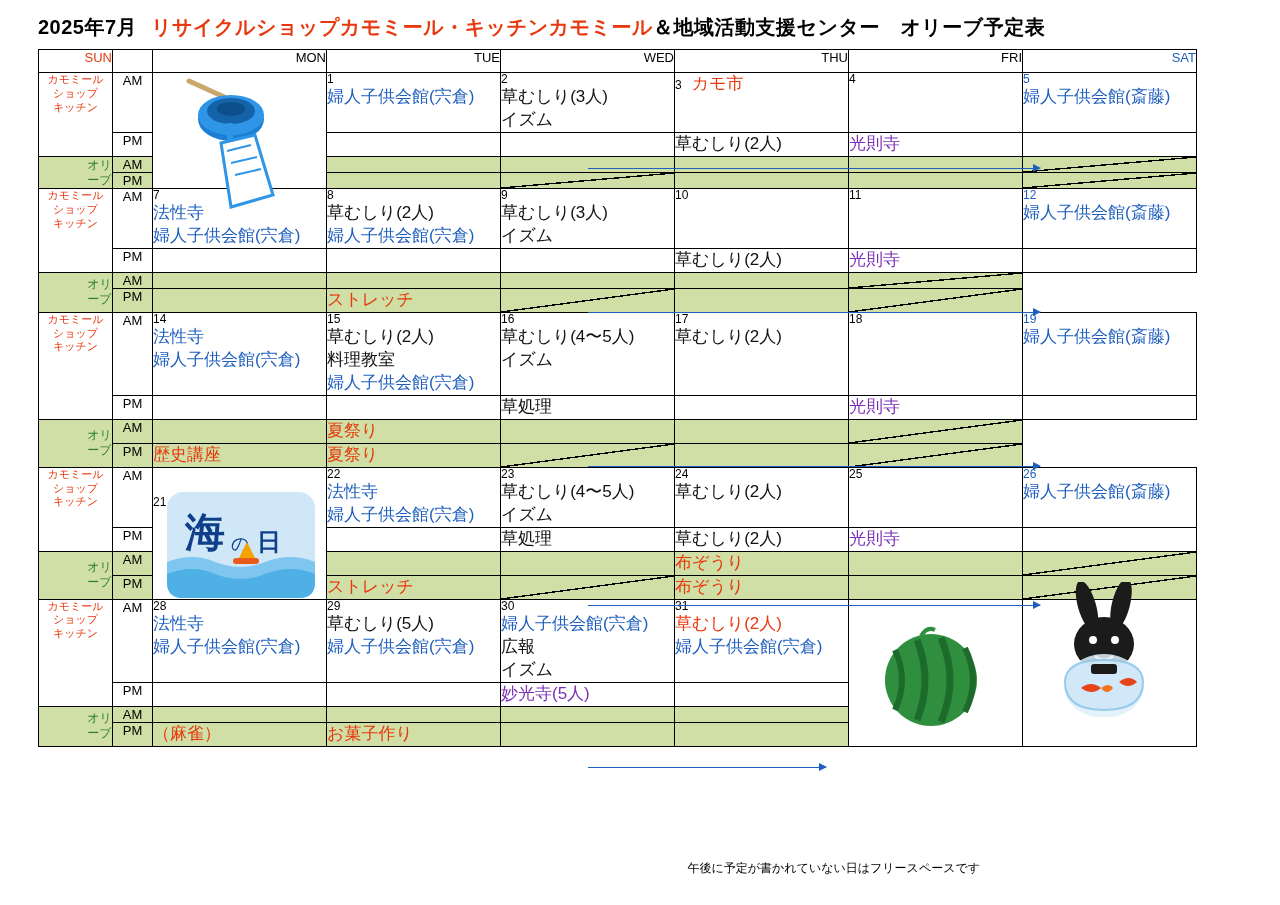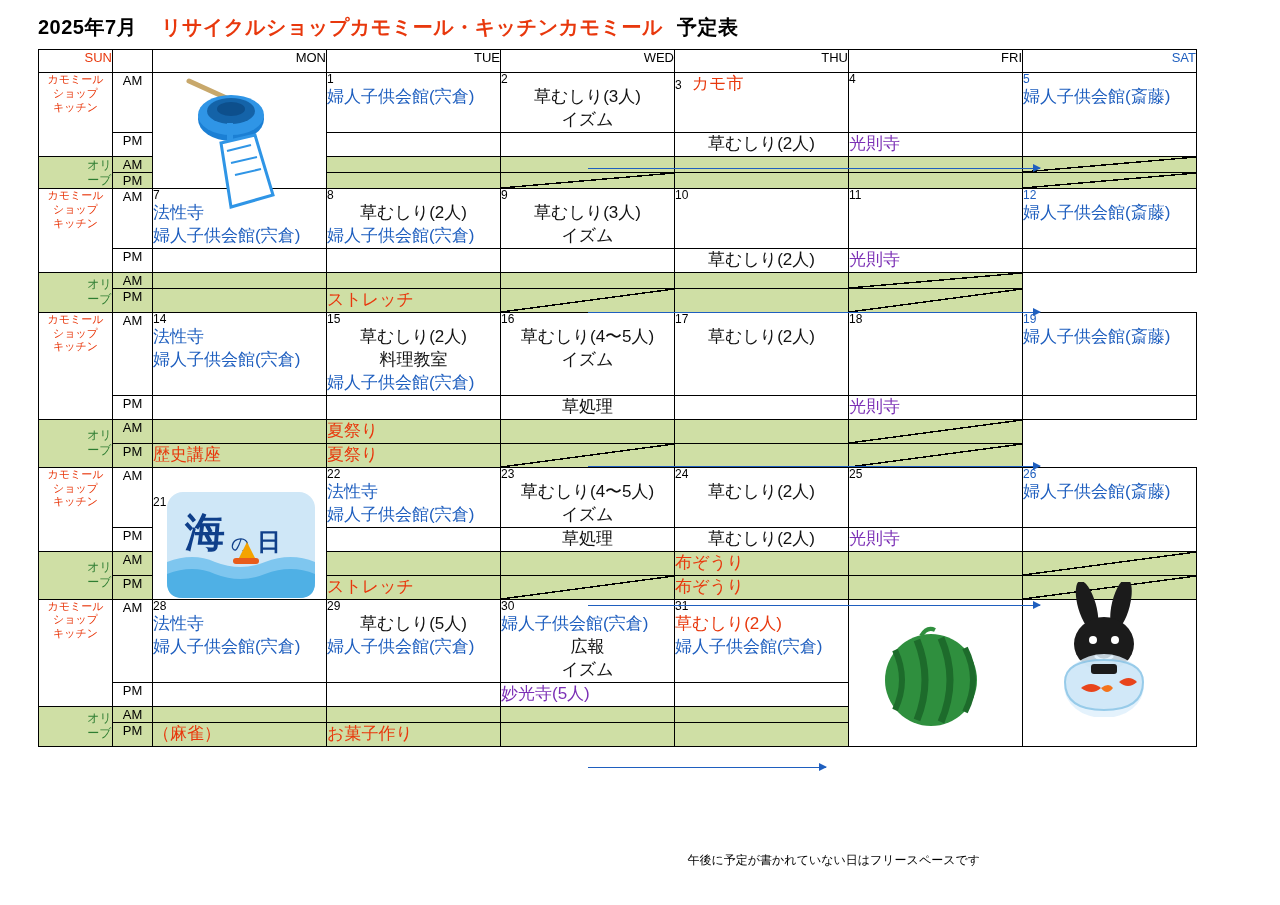--- a/index.html
+++ b/index.html
@@ -25,21 +25,21 @@
   
   .title-line {
     display: flex;
     align-items: baseline;
     font-size: 20px;
     font-weight: bold;
     white-space: nowrap;
     letter-spacing: 0.5px;
   }
   .title-date { color: #000; }
-  .title-red { color: #e8380d; margin-left: 24px; }
+  .title-red { color: #e8380d; margin-left: 14px; }
   .title-black { color: #000; }
   .title-gap { display: inline-block; width: 14px; }
   .contact-line {
     margin-top: 8px;
     text-align: right;
     font-size: 15px;
     letter-spacing: 0.5px;
     padding-right: 6px;
   }
   .contact-line span { margin-left: 26px; }
@@ -99,21 +99,21 @@
     font-size: 12px;
     line-height: 1.1;
   }
   .daynum.sat { color: #1f5fbf; }
   .ev {
     font-size: 17px;
     line-height: 1.35;
     white-space: nowrap;
   }
   .ev.blue { color: #1f5fbf; }
-  .ev.black { color: #111; text-align: center; }
+  .ev.black { color: #111; }
   .ev.red { color: #e8380d; }
   .ev.purple { color: #7b2fb5; }
   .daynum-row {
     display: flex;
     align-items: baseline;
     gap: 10px;
   }
 
   
   tr.olive-row td.day, tr.olive-row td.lbl.olive, tr.olive-row td.ampm.olive {
@@ -150,35 +150,36 @@
     border-bottom: 4px solid transparent;
     border-left: 8px solid #1f5fbf;
   }
 
   
   .illus { position: absolute; pointer-events: none; }
 
   .footnote {
     position: absolute;
     right: 40px;
-    bottom: 36px;
+    bottom: 28px;
     font-size: 12px;
     color: #000;
     white-space: nowrap;
     margin-left: 48px;
   }
 </style>
 </head>
 <body>
 
 <div class="page">
 
   <div class="title-line">
     <span class="title-date">2025年7月</span>
     <span class="title-red">リサイクルショップカモミール・キッチンカモミール</span>
+    <span class="title-black">＆地域活動支援センター　オリーブ</span>
     <span class="title-gap"></span>
     <span class="title-black">予定表</span>
   </div>
 
 
   <table class="cal">
     <colgroup>
       <col class="col-label">
         <col class="col-ampm">
       <col class="col-day">

